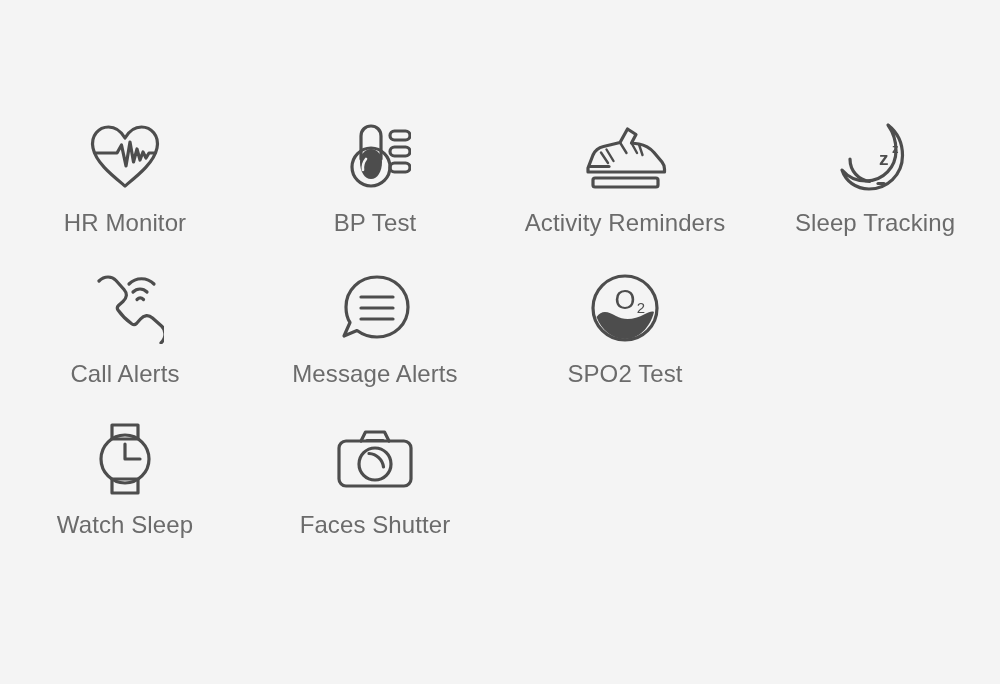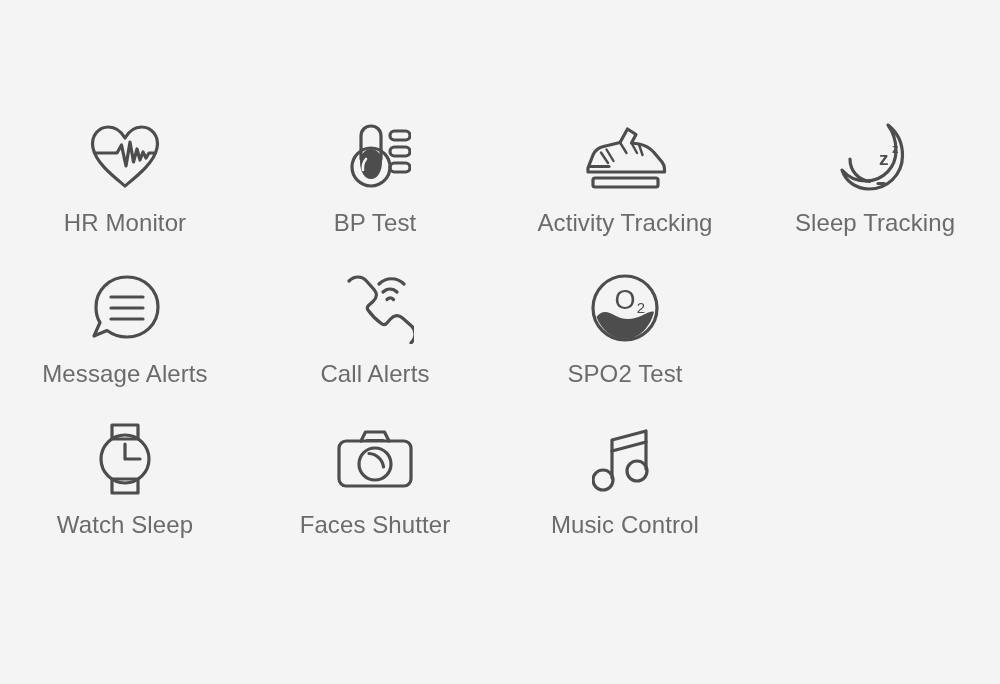--- a/index.html
+++ b/index.html
@@ -106,21 +106,21 @@
     <div class="feature-cell">
       <div class="icon-box">
         <svg width="92" height="66" viewBox="0 0 92 66" aria-hidden="true">
           <path class="ic" d="M9 44 L 14 31 C 16 26.5, 20 23.5, 24.5 22.5 L 41 18.5 L 48.5 5 L 57 10.5 L 52.5 19 L 60 20 C 66 21, 71 24, 75 28.5 L 83 38 C 85 40.5, 85.5 43, 85.5 45 L 85.5 48 L 9 48 Z"></path>
           <path class="ic-thin" d="M41 18.5 L 47.5 29 M 52.5 19 L 58 29 M 60 20.5 L 63.5 31"></path>
           <path class="ic-thin" d="M22 28.5 L 29 39 M 27.5 25.5 L 34.5 37"></path>
           <path class="ic" stroke-width="2.8" d="M11 42.5 L 30 42.5"></path>
           <rect class="ic" x="14" y="54" width="65" height="9" rx="2"></rect>
         </svg>
       </div>
-      <div class="feature-label">Activity Tracking</div>
+      <div class="feature-label">Activity Reminders</div>
     </div>
 
     <div class="feature-cell">
       <div class="icon-box">
         <svg width="74" height="72" viewBox="0 0 74 72" aria-hidden="true">
           <path class="ic" d="M50 4 C 59 11, 64.5 22, 64.5 34.5 C 64.5 54, 49 68, 31 68 C 18 68, 7.5 60, 4 49 C 10 56, 18.5 60, 28 60 C 45.5 60, 58 46, 58 29.5 C 58 20, 55 11, 50 4 Z"></path>
           <path class="ic" stroke-width="2.8" d="M12 38 C 12 50, 20.5 59, 31.5 60.5"></path>
           <path class="ic" stroke-width="2.8" stroke-linecap="round" d="M40 62.5 H 46"></path>
           <text x="41" y="44" class="ic-fill" style="font-family:'Liberation Sans',sans-serif;font-size:19px;font-weight:700;">z</text>
           <text x="54" y="32" class="ic-fill" style="font-family:'Liberation Sans',sans-serif;font-size:13px;font-weight:700;">z</text>
@@ -128,38 +128,38 @@
       </div>
       <div class="feature-label">Sleep Tracking</div>
     </div>
 
   </div>
 
   <div class="feature-row">
 
     <div class="feature-cell">
       <div class="icon-box">
-        <svg width="72" height="70" viewBox="0 0 72 70" aria-hidden="true">
-          <path class="ic" d="M38 4 C 55.5 4, 69 17, 69 34 C 69 51, 55.5 64, 38 64 C 30.5 64, 23.5 61.5, 18 57.5 L 5 63 L 11 49.5 C 8 45, 7 39.5, 7 34 C 7 17, 20.5 4, 38 4 Z"></path>
-          <path class="ic" stroke-width="3" d="M22 24 H 54 M 22 35 H 54 M 22 46 H 54"></path>
-        </svg>
-      </div>
-      <div class="feature-label">Message Alerts</div>
-    </div>
-
-    <div class="feature-cell">
-      <div class="icon-box">
         <svg width="78" height="72" viewBox="0 0 78 72" aria-hidden="true">
           <path class="ic" d="M13 9 C 18.5 3.5, 26 4, 30 8.5 L 38 17.5 C 41.5 21.5, 41 26, 37 29.5 L 32.5 33.5 C 31 35, 31 36.5, 32 38 C 35.5 43, 41 48.5, 46 52 C 47.5 53, 49 53, 50.5 51.5 L 54.5 47 C 58 43, 62.5 42.5, 66.5 46 L 75.5 54 C 80 58, 80.5 65.5, 75 71"></path>
           <path class="ic" stroke-width="2.8" d="M47 20 C 51 16, 57 16, 61 20"></path>
           <path class="ic" stroke-width="2.8" d="M43 12 C 50 5, 61 5, 68 12"></path>
           <path class="ic" stroke-width="2.8" d="M51 27.5 C 53 25.5, 55.5 25.5, 57.5 27.5"></path>
         </svg>
       </div>
       <div class="feature-label">Call Alerts</div>
+    </div>
+
+    <div class="feature-cell">
+      <div class="icon-box">
+        <svg width="72" height="70" viewBox="0 0 72 70" aria-hidden="true">
+          <path class="ic" d="M38 4 C 55.5 4, 69 17, 69 34 C 69 51, 55.5 64, 38 64 C 30.5 64, 23.5 61.5, 18 57.5 L 5 63 L 11 49.5 C 8 45, 7 39.5, 7 34 C 7 17, 20.5 4, 38 4 Z"></path>
+          <path class="ic" stroke-width="3" d="M22 24 H 54 M 22 35 H 54 M 22 46 H 54"></path>
+        </svg>
+      </div>
+      <div class="feature-label">Message Alerts</div>
     </div>
 
 
     <div class="feature-cell">
       <div class="icon-box">
         <svg width="72" height="72" viewBox="0 0 72 72" aria-hidden="true">
           <circle class="ic" cx="36" cy="36" r="32"></circle>
           <text x="36" y="37" class="ic-fill" text-anchor="middle" style="font-family:'Liberation Sans',sans-serif;font-size:27px;">O</text>
           <text x="52" y="41" class="ic-fill" text-anchor="middle" style="font-family:'Liberation Sans',sans-serif;font-size:15px;">2</text>
           <path class="ic-fill" d="M7.5 45 C 13 37, 20 40, 27 44 C 35 48.5, 45 48, 56 42 C 60 40, 63 39, 65 40 C 61 56, 49.5 67, 36 67 C 23.5 67, 12.5 58, 7.5 45 Z"></path>
@@ -191,27 +191,16 @@
           <path class="ic" d="M26 13 L 30.5 4 H 49.5 L 54 13"></path>
           <rect class="ic" x="4" y="13" width="72" height="45" rx="7"></rect>
           <path class="ic" stroke-width="3" d="M32 12.5 H 48"></path>
           <circle class="ic" cx="40" cy="36" r="16"></circle>
           <path class="ic" stroke-width="2.8" d="M34 25.5 C 41.5 26, 47.5 31.5, 48.5 39"></path>
         </svg>
       </div>
       <div class="feature-label">Faces Shutter</div>
     </div>
 
-    <div class="feature-cell">
-      <div class="icon-box">
-        <svg width="66" height="72" viewBox="0 0 66 72" aria-hidden="true">
-          <path class="ic" d="M20 55 V 17 L 54 8 V 46"></path>
-          <path class="ic" stroke-width="3" d="M20 28 L 54 19"></path>
-          <circle class="ic" cx="11" cy="57" r="10"></circle>
-          <circle class="ic" cx="45" cy="48" r="10"></circle>
-        </svg>
-      </div>
-      <div class="feature-label">Music Control</div>
-    </div>
 
   </div>
 
 </div>
 
 </body></html>

